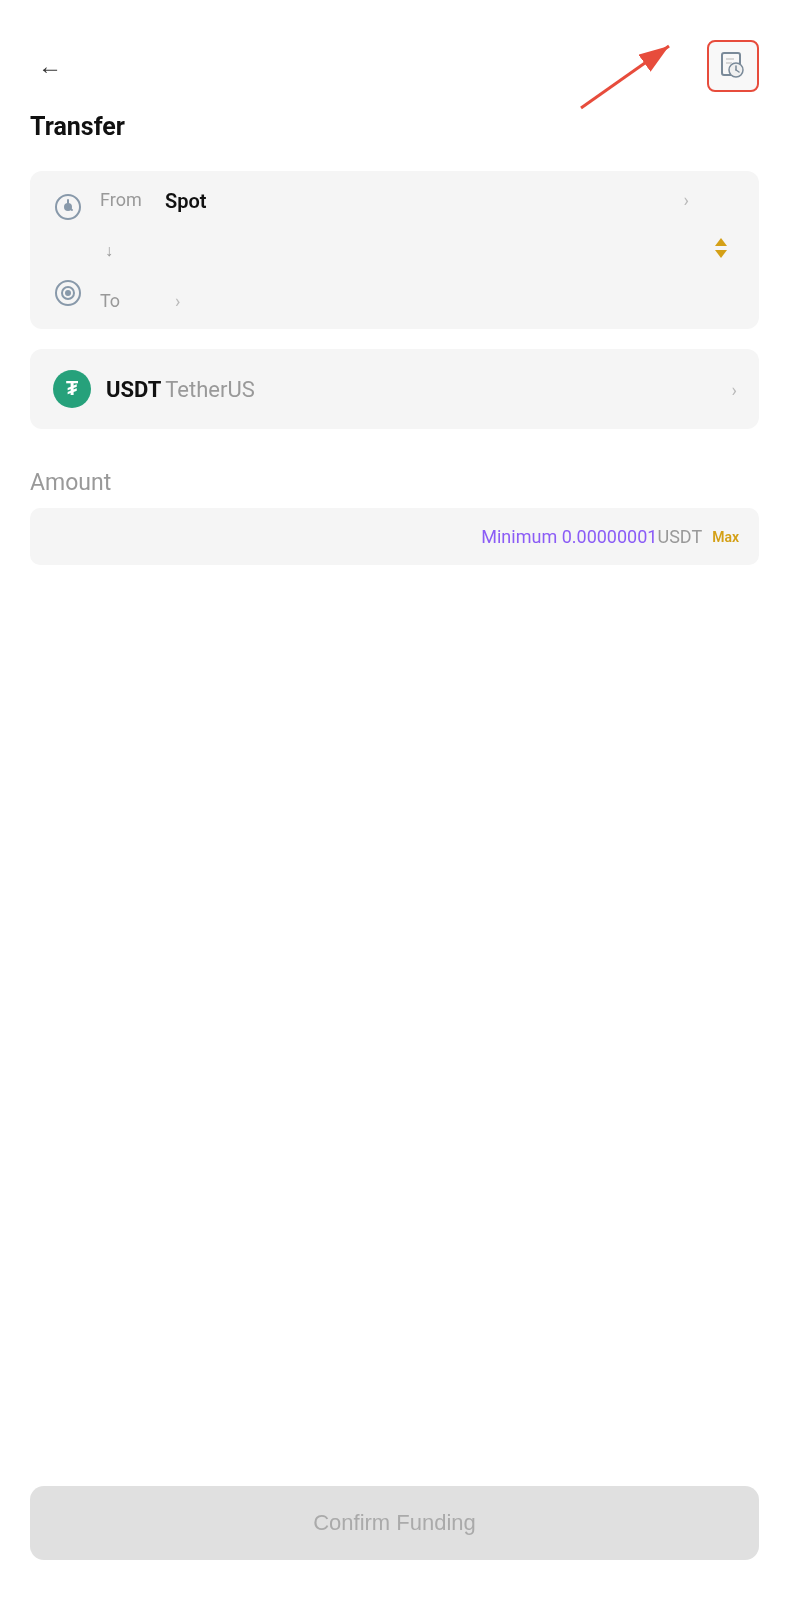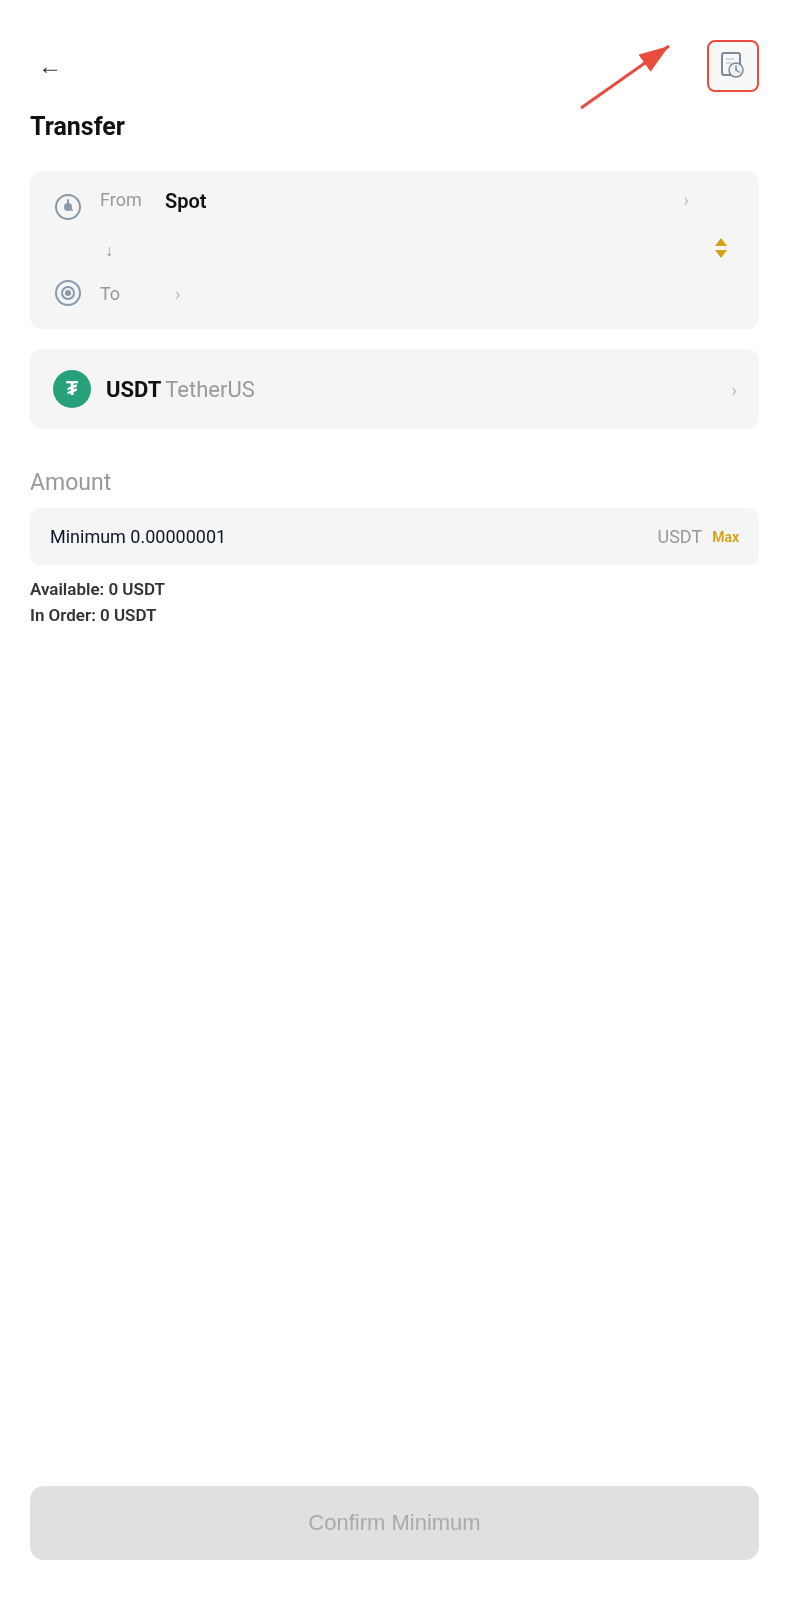--- a/index.html
+++ b/index.html
@@ -159,22 +159,23 @@
       background: #f5f5f5;
       border-radius: 10px;
       padding: 18px 20px;
       display: flex;
       align-items: center;
       margin-bottom: 14px;
     }
 
     .amount-placeholder {
       font-size: 18px;
-      color: #0f172a;
+      color: #8b5cf6;
       flex: 1;
+      text-align: right;
     }
 
     .amount-currency {
       font-size: 18px;
       color: #999;
       margin-right: 10px;
     }
 
     .max-button {
       font-size: 14px;
@@ -228,21 +229,21 @@
     }
 
     .from-row-wrapper {
       display: flex;
       align-items: flex-start;
       padding: 18px 70px 10px 20px;
     }
 
     .to-row-wrapper {
       display: flex;
-      align-items: center;
+      align-items: flex-end;
       padding: 10px 70px 18px 20px;
     }
 
     .middle-section {
       display: flex;
       align-items: center;
       padding: 0 20px;
       height: 30px;
     }
 
@@ -360,29 +361,19 @@
 
   <div class="amount-section">
     <div class="amount-label">Amount</div>
 
     <div class="amount-input-container">
       <span class="amount-placeholder">Minimum 0.00000001</span>
       <span class="amount-currency">USDT</span>
       <span class="max-button">Max</span>
     </div>
 
-    <div class="balance-info">
-      <div class="balance-row">
-        <span>Available:</span>
-        <span>0 USDT</span>
-      </div>
-      <div class="balance-row">
-        <span>In Order:</span>
-        <span>0 USDT</span>
-      </div>
-    </div>
   </div>
 
   <div class="confirm-button-container">
-    <button class="confirm-button" disabled="">Confirm Minimum</button>
+    <button class="confirm-button" disabled="">Confirm Funding</button>
   </div>
 
 </div>
 
 </body></html>

